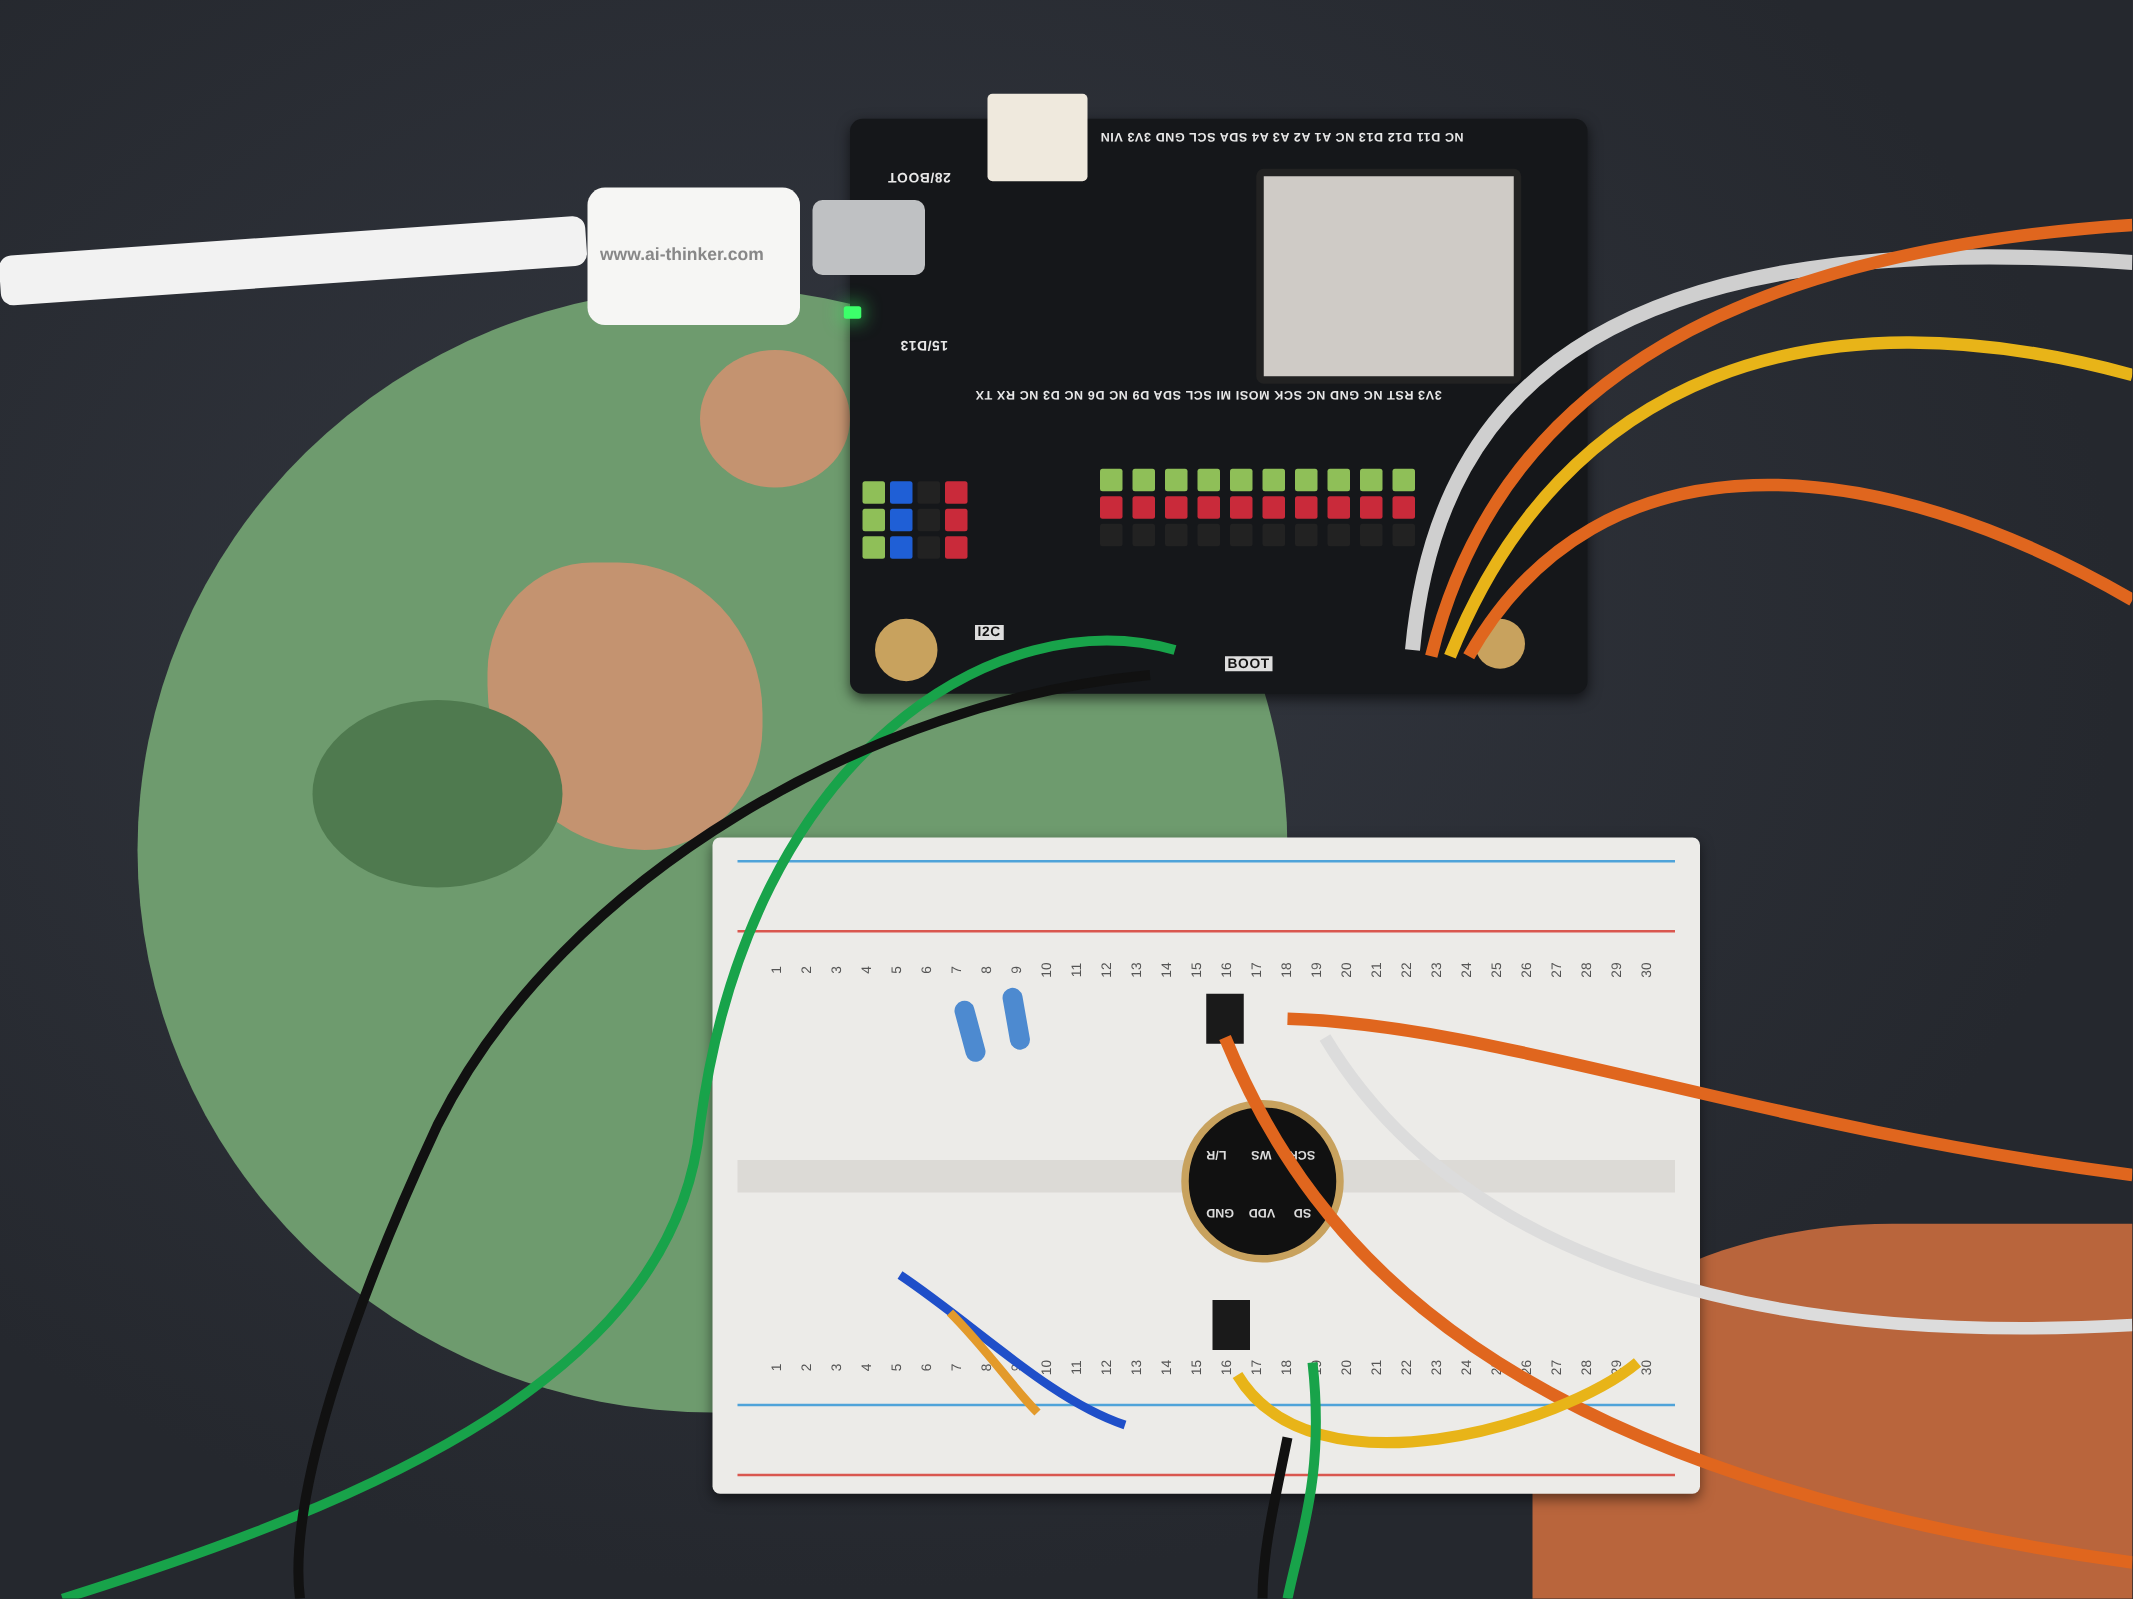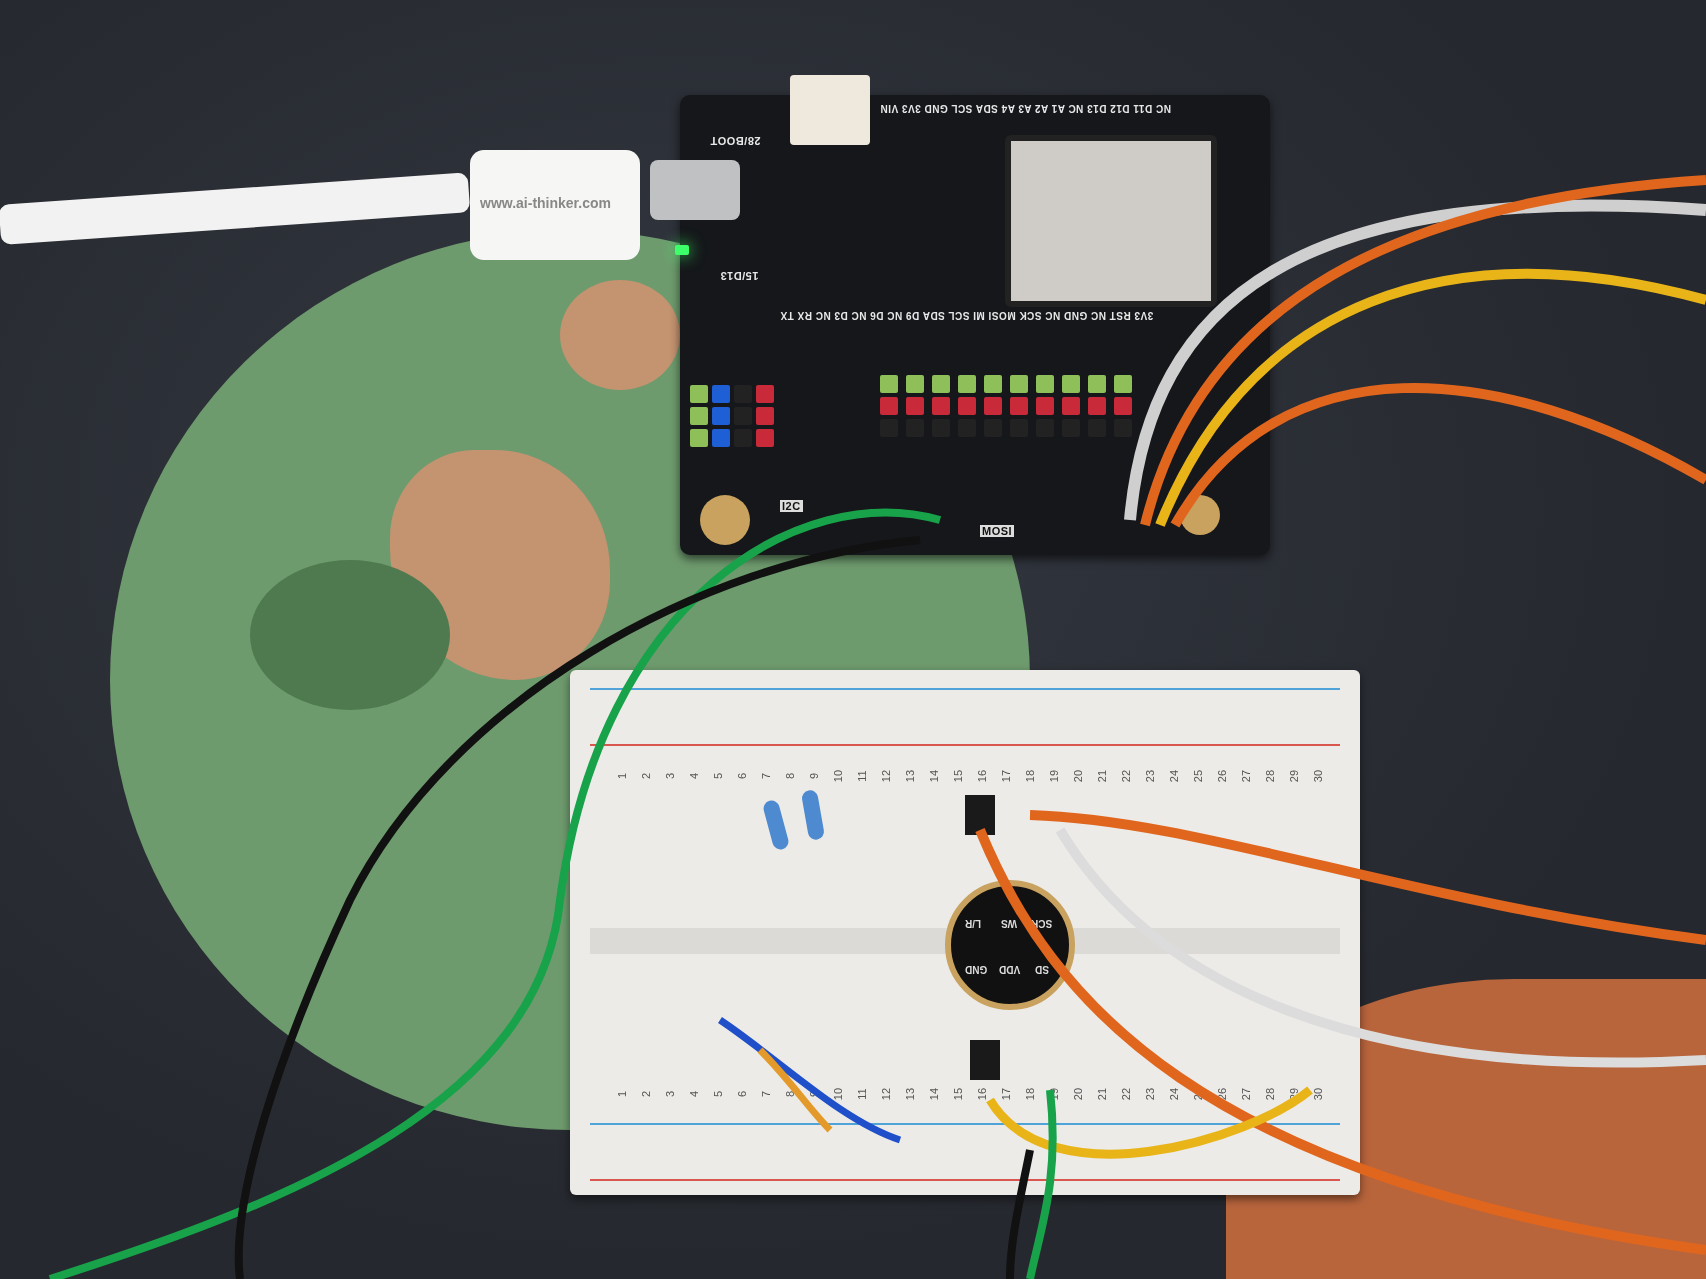--- a/index.html
+++ b/index.html
@@ -99,21 +99,21 @@
       <div class="p" style="background:#222"></div>
       <div class="p" style="background:#222"></div>
       <div class="p" style="background:#222"></div>
       <div class="p" style="background:#222"></div>
       <div class="p" style="background:#222"></div>
       <div class="p" style="background:#222"></div>
       <div class="p" style="background:#222"></div>
       <div class="p" style="background:#222"></div>
   </div>
   <div class="silk up" style="left:100px;top:405px;background:#ddd;color:#111;padding:0 2px;">I2C</div>
-  <div class="silk up" style="left:300px;top:430px;background:#ddd;color:#111;padding:0 2px;">MOSI</div>
+  <div class="silk up" style="left:300px;top:430px;background:#ddd;color:#111;padding:0 2px;">BOOT</div>
   <div style="position:absolute;left:20px;top:400px;width:50px;height:50px;border-radius:50%;background:#c8a25e;"></div>
   <div style="position:absolute;left:500px;top:400px;width:40px;height:40px;border-radius:50%;background:#c8a25e;"></div>
 </div>
 
 <div class="bb">
   <div class="rail" style="top:10px;">
     <div class="line" style="top:8px;background:#4fa3d9;"></div>
     <div class="line" style="top:64px;background:#d9574f;"></div>
   </div>
   <div class="numrow" style="top:100px;">

